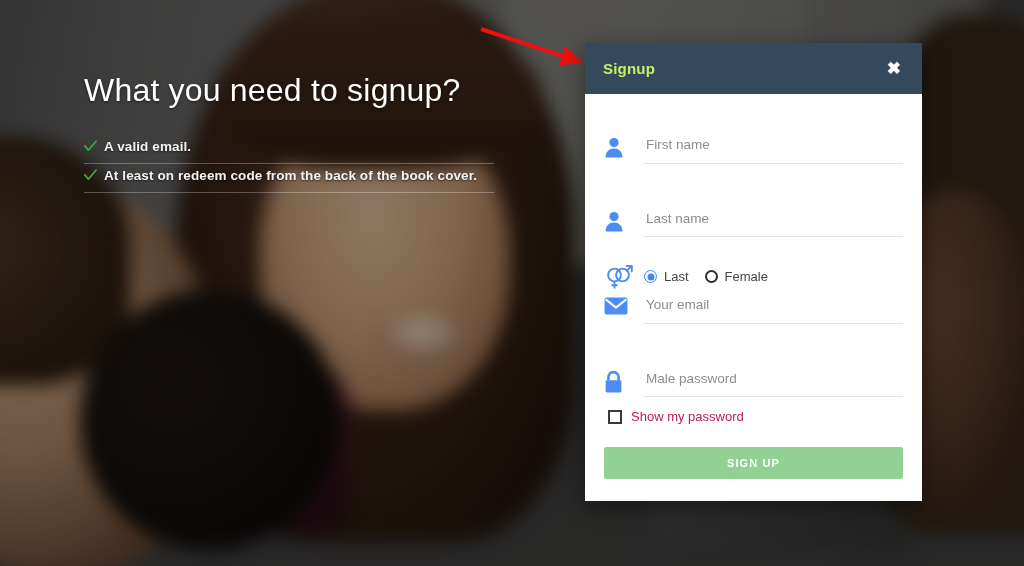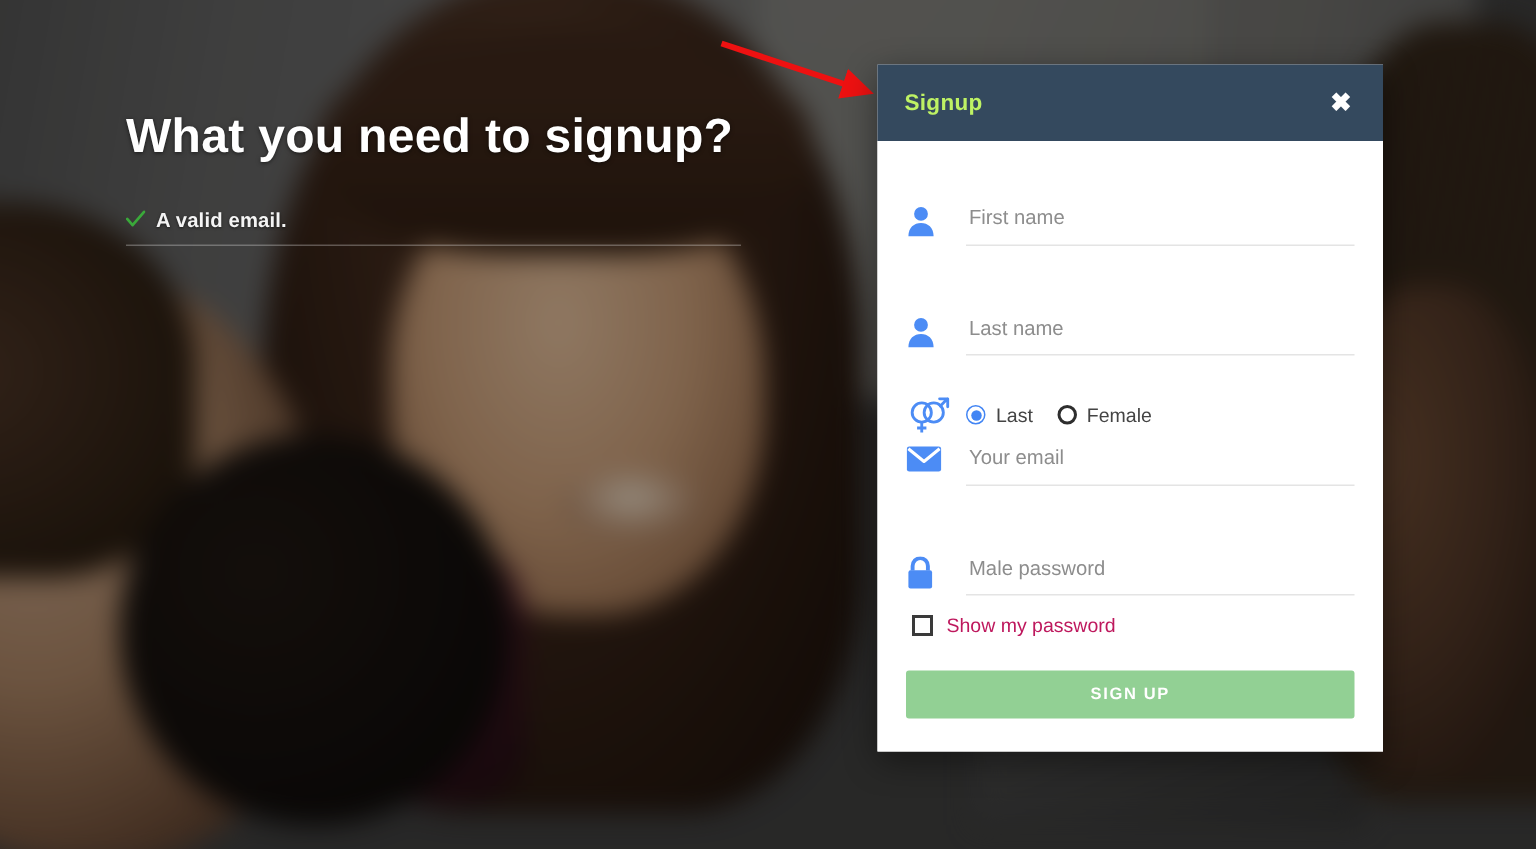--- a/index.html
+++ b/index.html
@@ -58,21 +58,21 @@
         background:radial-gradient(ellipse at 30% 35%,#6b482e 0%,#4d3220 45%,#2d1c10 82%);}
   .p-right-shirt{position:absolute;left:690px;top:470px;width:260px;height:120px;
         border-radius:40% 30% 0 0;
         background:linear-gradient(160deg,#52524f,#2c2c2a);opacity:.9;}
 
   .bg-dim{position:absolute;inset:0;background:rgba(10,10,12,.38);}
 
   
   .copy{position:absolute;left:84px;top:72px;width:415px;}
   .headline{
-    color:#ffffff;font-size:32px;font-weight:700;letter-spacing:.2px;
+    color:#ffffff;font-size:32px;font-weight:400;letter-spacing:.2px;
     margin:0 0 26px 0;line-height:1.15;
     text-shadow:0 1px 3px rgba(0,0,0,.55);
   }
   .req-list{list-style:none;margin:0;padding:0;width:410px;}
   .req-item{
     display:flex;align-items:center;gap:7px;
     padding:4px 0 9px 0;
     border-bottom:1px solid rgba(255,255,255,.28);
   }
   .req-text{color:#f4f4f4;font-size:13.5px;font-weight:bold;letter-spacing:.1px;
@@ -161,20 +161,26 @@
   <div class="copy">
     <h1 class="headline">What you need to signup?</h1>
     <ul class="req-list">
       <li class="req-item">
         <svg class="check" viewBox="0 0 16 16">
           <path d="M1.3 7.6 L5.3 11.4 L14.6 1.6 L12.9 5.0 L5.5 12.9 Z" fill="#3aa93a"></path>
           <path d="M1.0 7.3 L5.4 12.4 L14.8 1.5" stroke="#3aa93a" stroke-width="2.2" fill="none" stroke-linecap="round" stroke-linejoin="round"></path>
         </svg>
         <span class="req-text">A valid email.</span>
       </li>
+      <li class="req-item">
+        <svg class="check" viewBox="0 0 16 16">
+          <path d="M1.0 7.3 L5.4 12.4 L14.8 1.5" stroke="#3aa93a" stroke-width="2.2" fill="none" stroke-linecap="round" stroke-linejoin="round"></path>
+        </svg>
+        <span class="req-text">At least on redeem code from the back of the book cover.</span>
+      </li>
     </ul>
   </div>
 
   <svg class="arrow">
     <defs>
       <marker id="ah" markerWidth="6" markerHeight="6" refX="4.2" refY="3" orient="auto" markerUnits="strokeWidth">
         <path d="M0,0.4 L5.4,3 L0,5.6 Z" fill="#ee1111"></path>
       </marker>
     </defs>
     <line x1="481" y1="29" x2="578" y2="61" stroke="#ee1111" stroke-width="4" marker-end="url(#ah)"></line>

